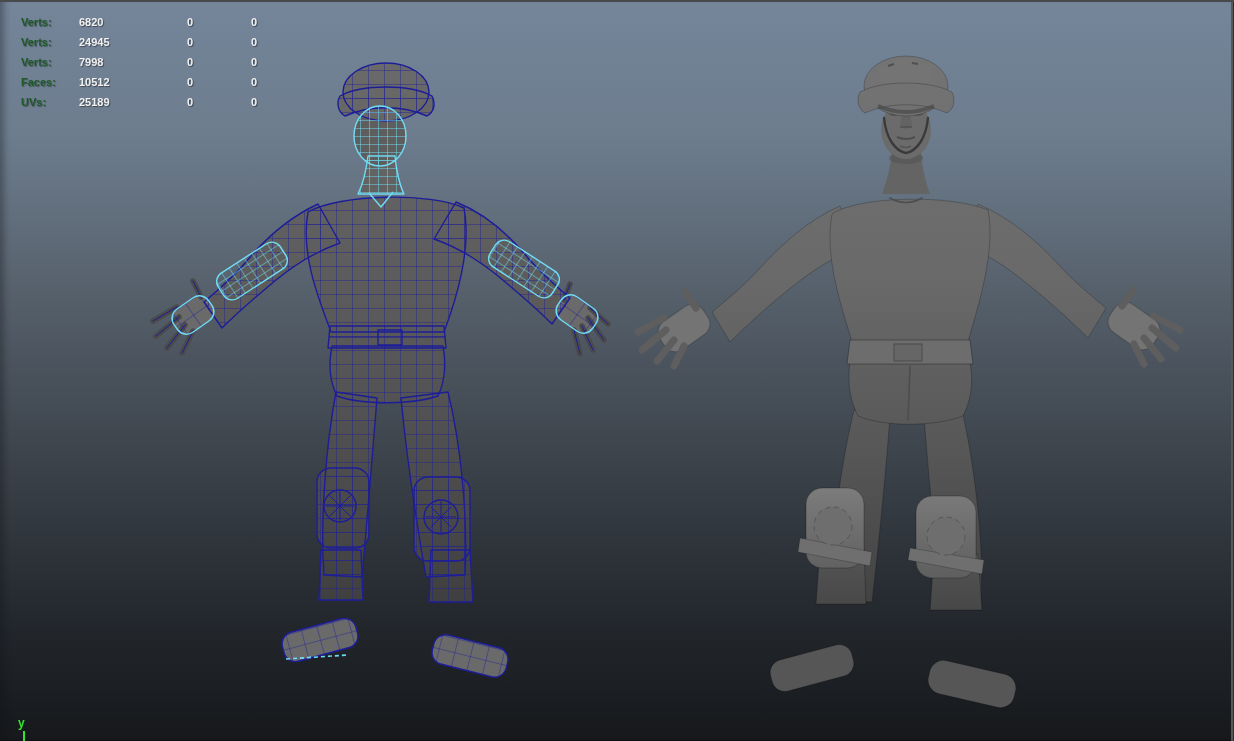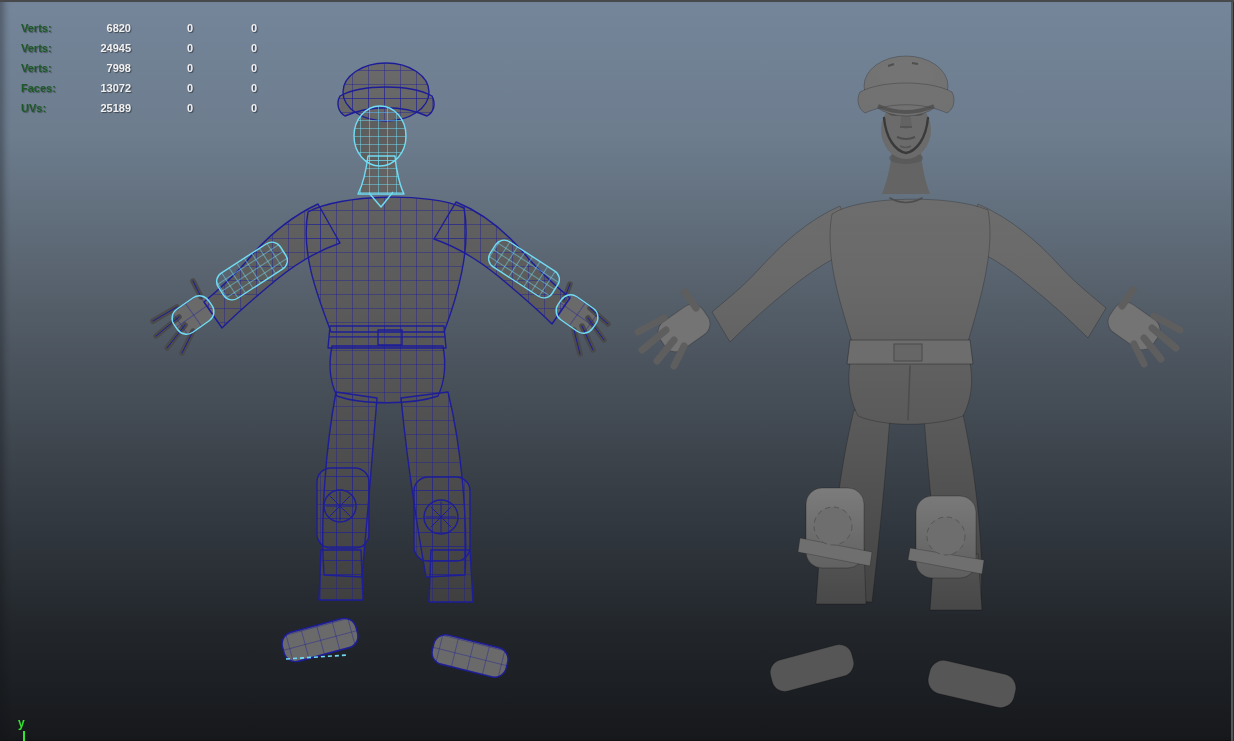--- a/index.html
+++ b/index.html
@@ -9,25 +9,25 @@
     background:linear-gradient(180deg,var(--bg-top) 0%,#62718090 0%,
       var(--bg-top) 0%, #6d7d8e 18%, #5a6571 36%, #454d56 54%,
       #30363d 72%, #21252a 86%, var(--bg-bottom) 100%);
     box-shadow:inset 0 2px 0 #47494b,
                inset 7px 0 6px -3px rgba(16,20,26,.35),
                inset -1px 0 0 #2b2e33,
                inset -3px 0 0 #56595c,
                inset 0 -1px 0 #101214;}
   .scene{position:absolute;left:0;top:0;}
   
-  .hud{position:absolute;left:0;top:18px;width:280px;}
+  .hud{position:absolute;left:0;top:12px;width:280px;}
   .hud-row{display:flex;height:20px;line-height:20px;font-size:11px;font-weight:bold;}
   .hud-label{margin-left:21px;width:58px;color:var(--hud-label);
              text-shadow:1px 1px 1px rgba(0,0,0,.35);}
-  .hud-value{width:52px;text-align:right;color:var(--hud-value);
+  .hud-value{width:52px;text-align:left;color:var(--hud-value);
              text-shadow:1px 1px 1px rgba(0,0,0,.45);}
   .hud-sel{width:62px;text-align:right;color:var(--hud-value);
            text-shadow:1px 1px 1px rgba(0,0,0,.45);}
   .hud-sel2{width:64px;text-align:right;color:var(--hud-value);
             text-shadow:1px 1px 1px rgba(0,0,0,.45);}
   
   .axis{position:absolute;left:18px;bottom:0;width:30px;height:24px;}
   .axis-y-label{position:absolute;left:0;top:0;color:var(--axis-y);
     font-size:12px;font-weight:bold;line-height:12px;}
   .axis-y-shaft{position:absolute;left:5px;top:14px;width:2px;height:10px;
@@ -294,21 +294,21 @@
         <span class="hud-sel2">0</span>
       </div>
       <div class="hud-row">
         <span class="hud-label">Verts:</span>
         <span class="hud-value">7998</span>
         <span class="hud-sel">0</span>
         <span class="hud-sel2">0</span>
       </div>
       <div class="hud-row">
         <span class="hud-label">Faces:</span>
-        <span class="hud-value">13072</span>
+        <span class="hud-value">10512</span>
         <span class="hud-sel">0</span>
         <span class="hud-sel2">0</span>
       </div>
       <div class="hud-row">
         <span class="hud-label">UVs:</span>
         <span class="hud-value">25189</span>
         <span class="hud-sel">0</span>
         <span class="hud-sel2">0</span>
       </div>
     </div>

